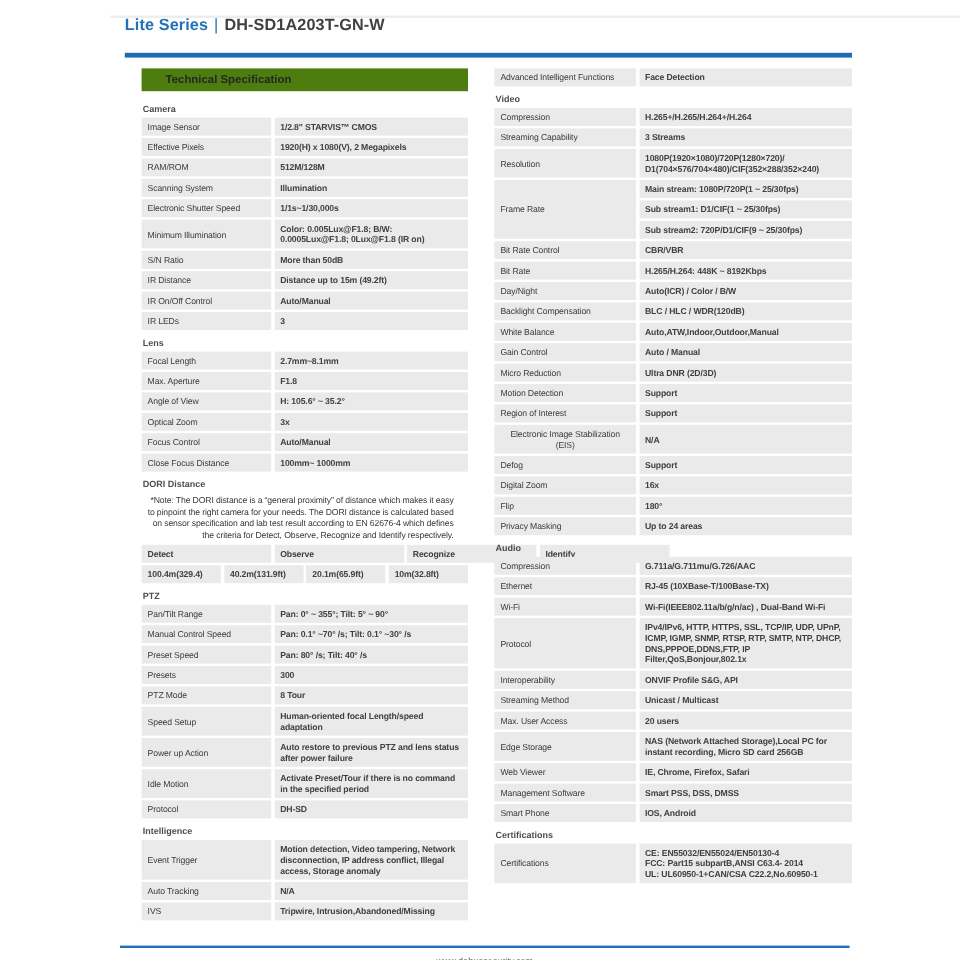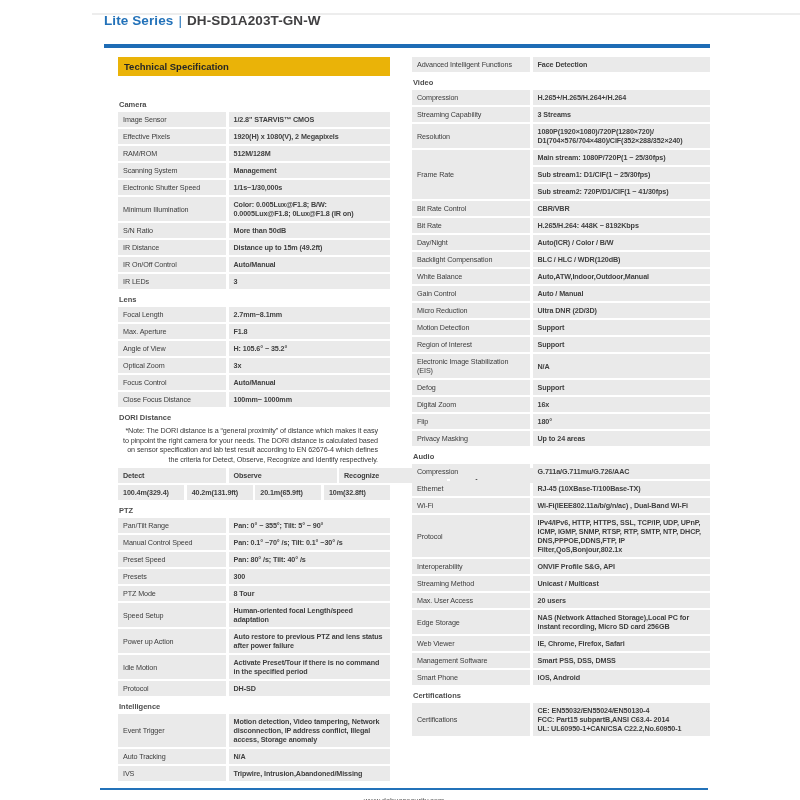--- a/index.html
+++ b/index.html
@@ -7,28 +7,28 @@
   .topstrip{position:absolute;top:0;left:92px;right:0;height:2px;background:#ededed;}
   .page{position:relative;width:800px;height:800px;}
   .header{margin:13px 90px 16px 104px;font-size:13.5px;font-weight:bold;letter-spacing:.1px;}
   .series{color:#2372b9;}
   .sep{color:#2372b9;font-weight:normal;padding:0 5px;}
   .model{color:#414042;}
   .rule{margin:6px 0 0 104px;width:606px;height:4px;background:#1e6cb5;}
   .columns{display:flex;margin:9px 0 0 104px;gap:22px;align-items:flex-start;}
   .col-left{width:286px;padding-left:14px;box-sizing:border-box;}
   .col-right{width:298px;box-sizing:border-box;}
-  .titlebar{background:#eab308;color:#262626;font-weight:bold;font-size:9.5px;padding:4px 6px;margin-bottom:20px;}
+  .titlebar{background:#4d7c0f;color:#262626;font-weight:bold;font-size:9.5px;padding:4px 20px;margin-bottom:6px;}
   .section-name{font-weight:bold;font-size:7.5px;color:#4d4d4d;padding:4px 0 3px 1px;}
   .row{display:flex;gap:2.5px;margin-bottom:2px;align-items:stretch;}
   .cell{background:#eaeaea;font-size:7.2px;line-height:9px;padding:3px 5px;box-sizing:border-box;display:flex;align-items:center;letter-spacing:-.1px;}
   .cell.lab{color:#3c3c3c;font-weight:normal;}
   .cell.val{color:#404040;font-weight:bold;white-space:pre-line;}
   .col-left .row > .cell.lab{flex:0 0 108px;}
-  .col-right .row > .cell.lab{flex:0 0 118px;}
+  .col-right .row > .cell.lab{flex:0 0 118px;text-align:center;}
   .valwrap{flex:1;display:flex;flex-direction:column;gap:2px;}
   .valwrap .cell{flex:1;}
   .dori-row .dcell{flex:1 1 25%;font-weight:bold;}
   .note{font-size:7.2px;font-weight:normal;line-height:9.5px;color:#383838;margin:1px 12px 4px 0;letter-spacing:-.1px;text-align:right;}
   .footer{position:absolute;left:0;bottom:0;width:800px;padding-bottom:8px;background:#fff;}
   .footer-rule{margin-left:100px;width:608px;height:2px;background:#2372b9;}
   .footer-url{margin-left:100px;width:608px;text-align:center;font-size:7.5px;color:#5a5a5a;padding-top:6px;}
 </style>
 </head>
 <body>
@@ -60,21 +60,21 @@
           </div>
           <div class="row">
             <div class="cell lab">RAM/ROM</div>
             <div class="valwrap">
               <div class="cell val">512M/128M</div>
             </div>
           </div>
           <div class="row">
             <div class="cell lab">Scanning System</div>
             <div class="valwrap">
-              <div class="cell val">Management</div>
+              <div class="cell val">Illumination</div>
             </div>
           </div>
           <div class="row">
             <div class="cell lab">Electronic Shutter Speed</div>
             <div class="valwrap">
               <div class="cell val">1/1s~1/30,000s</div>
             </div>
           </div>
           <div class="row">
             <div class="cell lab">Minimum Illumination</div>
@@ -259,21 +259,21 @@
             <div class="valwrap">
               <div class="cell val">1080P(1920×1080)/720P(1280×720)/
 D1(704×576/704×480)/CIF(352×288/352×240)</div>
             </div>
           </div>
           <div class="row">
             <div class="cell lab">Frame Rate</div>
             <div class="valwrap">
               <div class="cell val">Main stream: 1080P/720P(1 ~ 25/30fps)</div>
               <div class="cell val">Sub stream1: D1/CIF(1 ~ 25/30fps)</div>
-              <div class="cell val">Sub stream2: 720P/D1/CIF(1 ~ 41/30fps)</div>
+              <div class="cell val">Sub stream2: 720P/D1/CIF(9 ~ 25/30fps)</div>
             </div>
           </div>
           <div class="row">
             <div class="cell lab">Bit Rate Control</div>
             <div class="valwrap">
               <div class="cell val">CBR/VBR</div>
             </div>
           </div>
           <div class="row">
             <div class="cell lab">Bit Rate</div>

